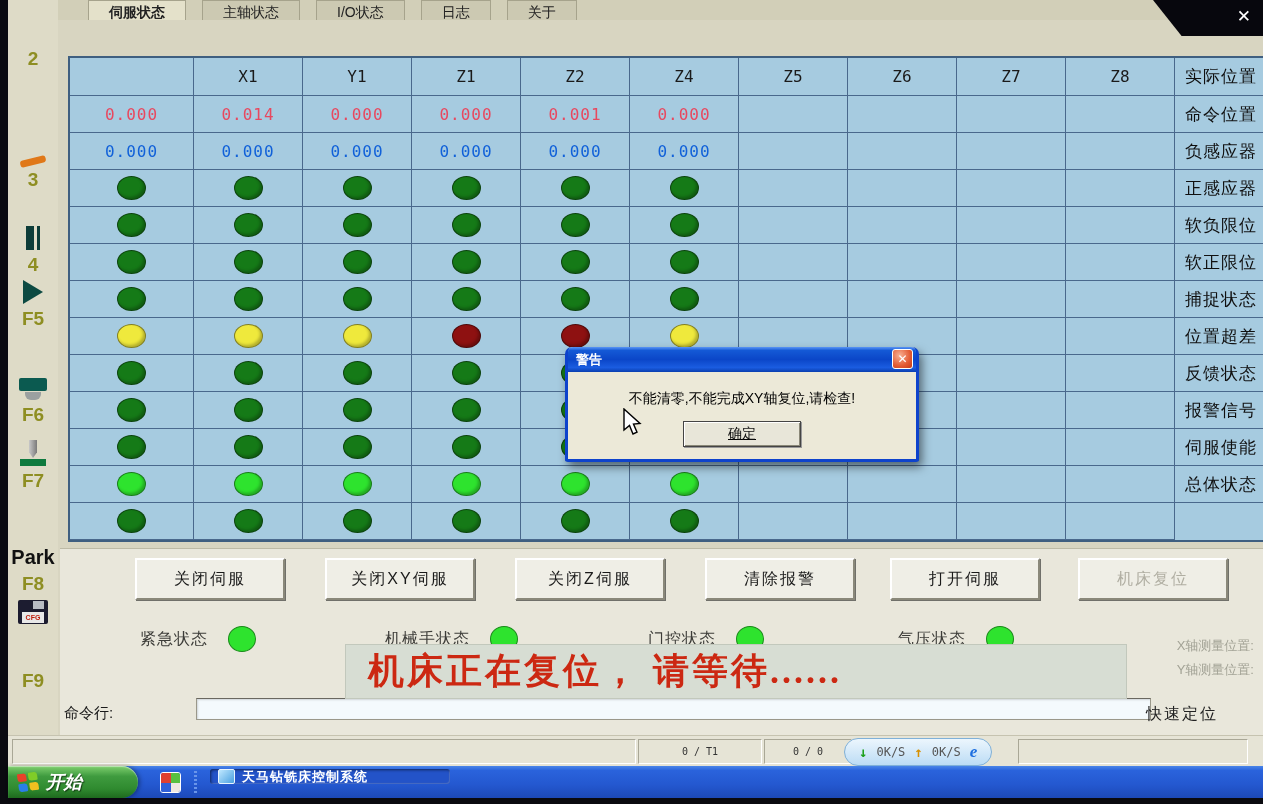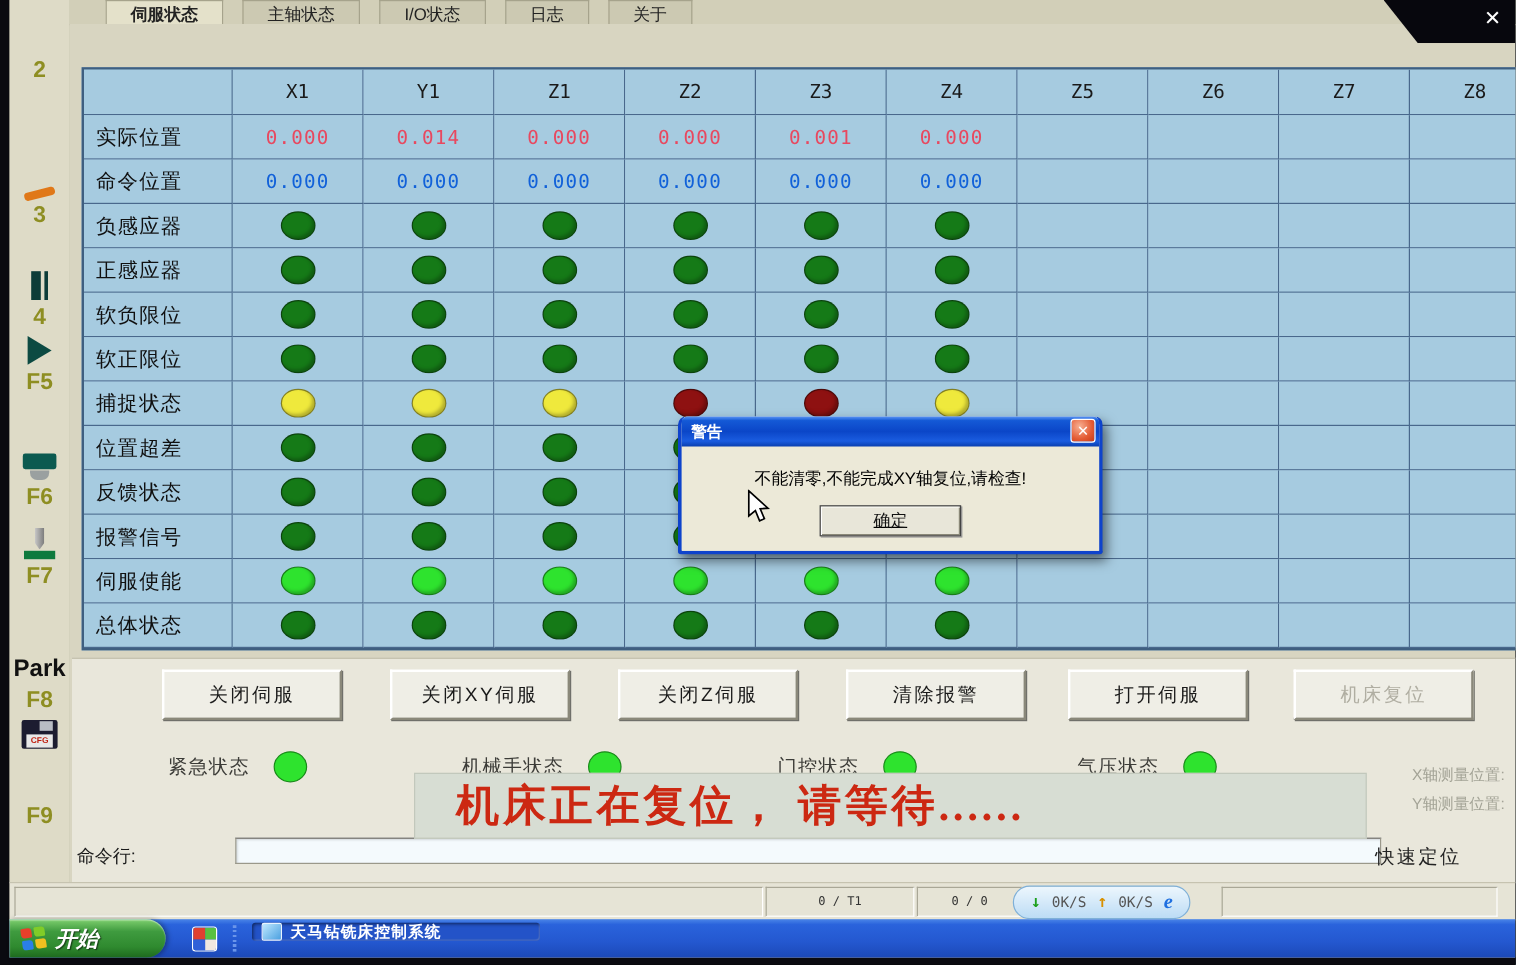--- a/index.html
+++ b/index.html
@@ -70,21 +70,21 @@
 
   
   .stgroup{position:absolute;top:606px;display:flex;align-items:center;gap:20px;}
   .stgroup:nth-of-type(1){left:82px;} .stgroup:nth-of-type(2){left:327px;}
   .stgroup:nth-of-type(3){left:590px;}.stgroup:nth-of-type(4){left:840px;}
   .stlabel{font-size:16px;color:#3c3c38;letter-spacing:1px;}
   .stdot{width:26px;height:24px;border-radius:50%;background:#2ee32e;border:1px solid #1a8a1a;}
 
   
   .banner{position:absolute;left:287px;top:624px;width:758px;height:53px;background:#d7ddd3;
-          border:1px solid #c2c8bc;display:flex;align-items:center;padding-left:34px;z-index:5;
+          border:1px solid #c2c8bc;display:flex;align-items:center;padding-left:22px;z-index:5;
           font-family:"Liberation Serif","DejaVu Serif",serif;font-size:36px;font-weight:bold;
           color:#cc2812;letter-spacing:3px;white-space:nowrap;}
 
   
   .measure{position:absolute;left:1044px;top:614px;width:152px;text-align:right;z-index:4;
            font-size:13px;color:#a3a396;line-height:24px;}
 
   
   .cmdlabel{position:absolute;left:6px;top:684px;font-size:15px;color:#1a1a1a;}
   .cmdinput{position:absolute;left:138px;top:678px;width:945px;height:20px;background:#f4fafd;
@@ -214,21 +214,20 @@
     <div class="content">
       <div class="lower-panel"></div>
 
       <div class="tablebox">
         <div class="grid">
             <div class="cell hdr"></div>
             <div class="cell hdr">X1</div>
             <div class="cell hdr">Y1</div>
             <div class="cell hdr">Z1</div>
             <div class="cell hdr">Z2</div>
-            <div class="cell hdr">Z3</div>
             <div class="cell hdr">Z4</div>
             <div class="cell hdr">Z5</div>
             <div class="cell hdr">Z6</div>
             <div class="cell hdr">Z7</div>
             <div class="cell hdr">Z8</div>
             <div class="cell rowlabel">实际位置</div>
             <div class="cell">
               <span class="val" style="color: rgb(232, 72, 95);">0.000</span>
             </div>
             <div class="cell">

